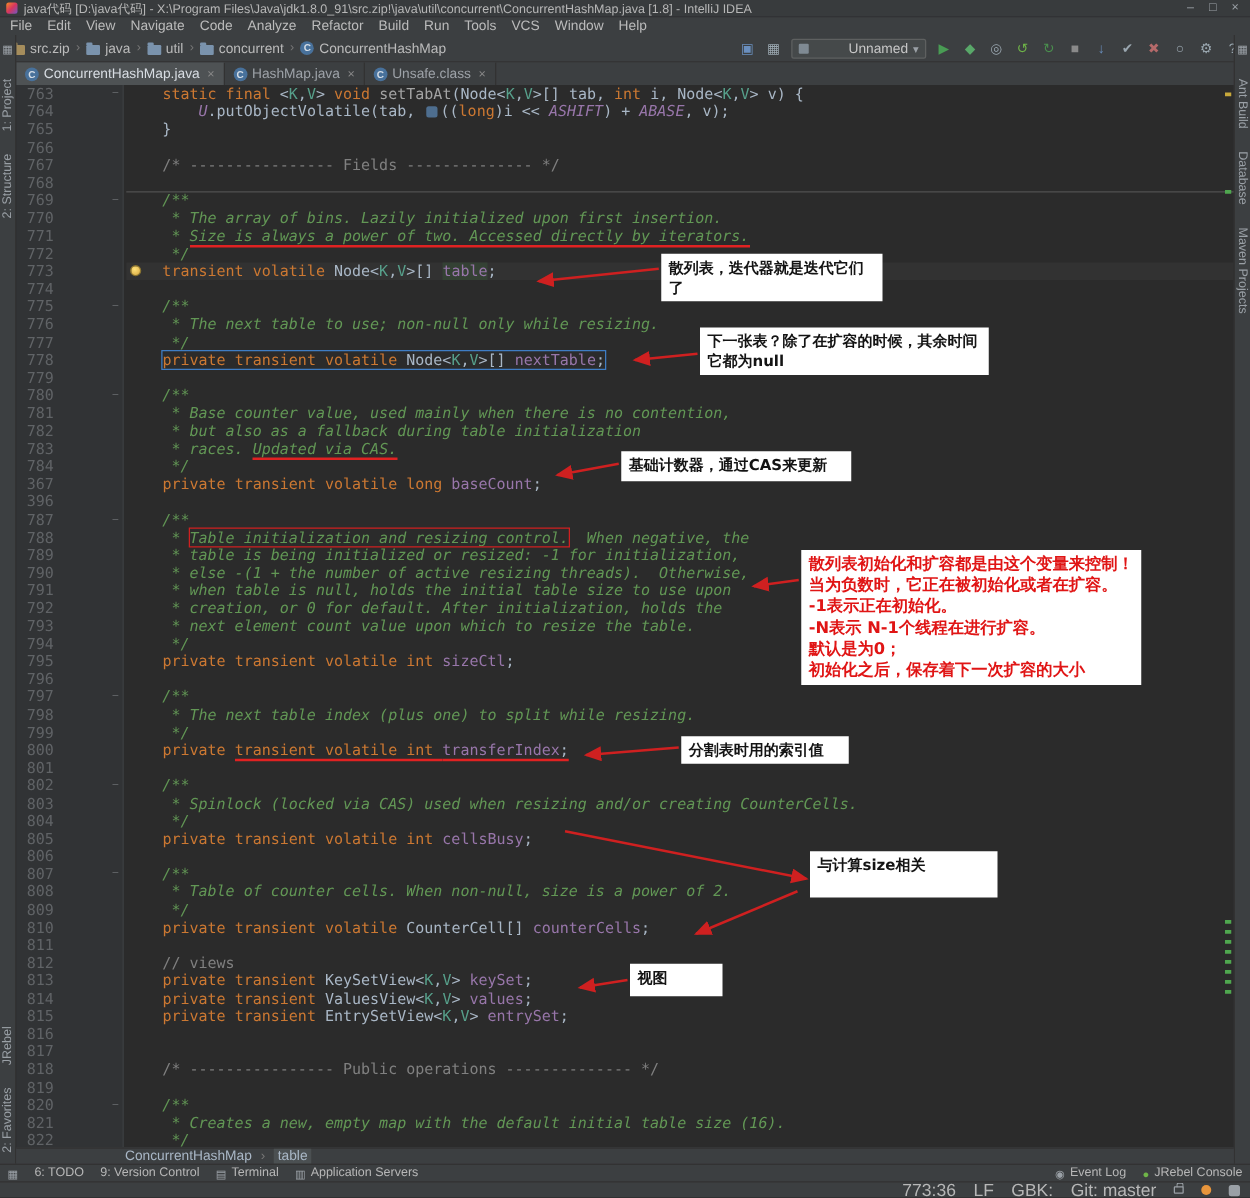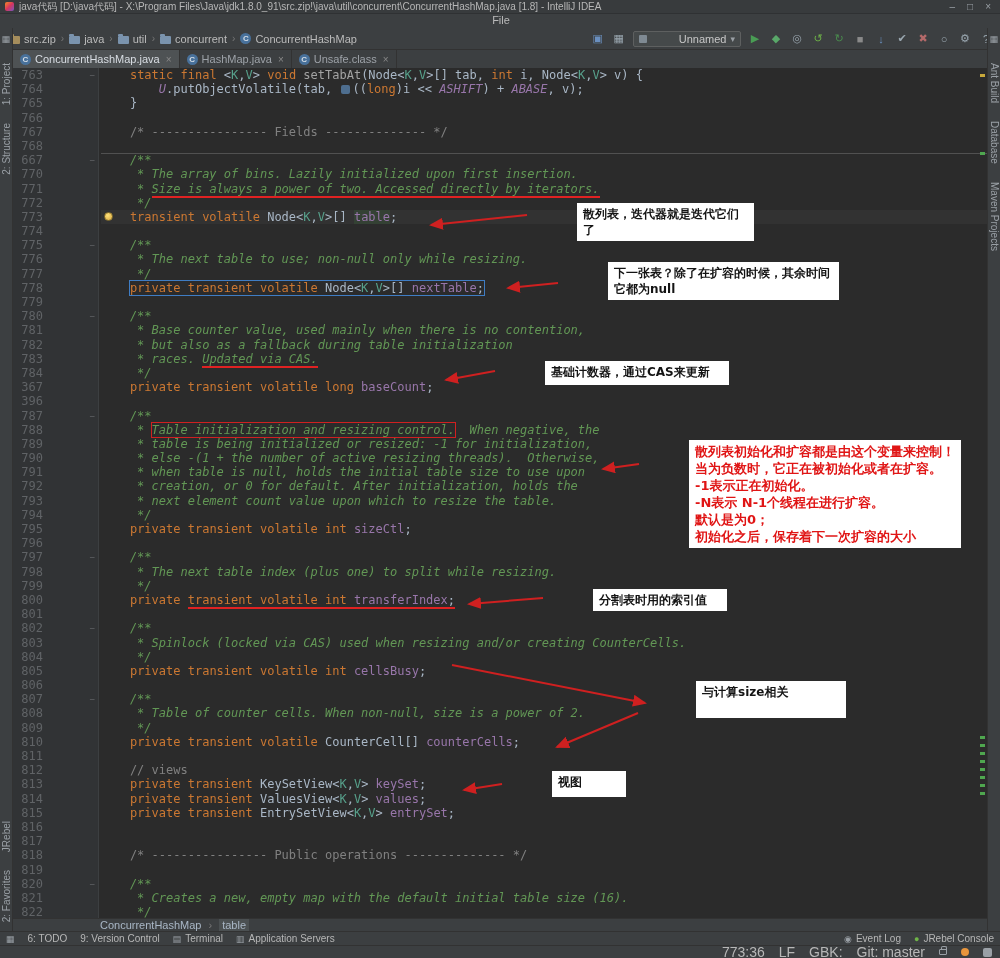--- a/index.html
+++ b/index.html
@@ -7,21 +7,21 @@
   #app{position:relative;width:1000px;height:958px;background:#3c3f41;font-family:"Liberation Sans",sans-serif;font-size:11px;color:#bbbbbb;overflow:hidden;}
 
   
   .titlebar{position:absolute;left:0;top:0;right:0;height:14px;background:#383b3d;display:flex;align-items:center;gap:5px;padding:0 5px;border-bottom:1px solid #2f3133;}
   .applogo{width:9px;height:9px;border-radius:2px;background:linear-gradient(135deg,#f78c25,#d6355f 50%,#7256c2);flex:none;}
   .title-text{font-size:10px;color:#b7b7b7;white-space:nowrap;overflow:hidden;flex:1;}
   .wctrls{display:flex;gap:12px;padding-right:4px;}
   .wbtn{font-size:10px;color:#9aa0a6;line-height:12px;}
 
   
-  .menubar{position:absolute;left:0;top:14px;right:0;height:14px;display:flex;align-items:center;padding-left:2px;background:#3c3f41;flex-direction:column;}
+  .menubar{position:absolute;left:0;top:14px;right:0;height:14px;display:flex;align-items:center;padding-left:2px;background:#3c3f41;}
   .menu-item{padding:0 6px;font-size:11px;color:#bbbbbb;}
 
   
   .navbar{position:absolute;left:0;top:28px;right:0;height:22px;display:flex;align-items:center;justify-content:space-between;padding:0 7px;background:#3c3f41;border-bottom:1px solid #323232;}
   .crumbs{display:flex;align-items:center;gap:3px;}
   .crumb{display:flex;align-items:center;gap:4px;padding:1px 2px;}
   .crumb-sep{color:#777;font-size:10px;}
   .crumb-label{color:#bbbbbb;}
   .ic{display:inline-block;position:relative;flex:none;}
   .ic-folder{width:11px;height:8px;background:#7a93ad;border-radius:1px;margin-top:2px;}
@@ -91,21 +91,21 @@
   .bb-icon{font-size:9px;color:#9aa0a6;}
 
   
   .statusbar{position:absolute;left:0;top:945px;right:0;height:13px;background:#3c3f41;display:flex;align-items:center;justify-content:flex-end;gap:14px;padding:0 8px;font-size:14px;color:#b7b7b7;border-top:1px solid #323232;}
   .sb-ic-lock{width:8px;height:6px;border:1px solid #9aa0a6;border-radius:1px;position:relative;}
   .sb-ic-lock::before{content:"";position:absolute;left:1px;top:-4px;width:4px;height:3px;border:1px solid #9aa0a6;border-bottom:none;border-radius:2px 2px 0 0;}
   .sb-ic-badge{width:8px;height:8px;border-radius:50%;background:#e8953c;}
   .sb-ic-hector{width:9px;height:9px;background:#9aa0a6;border-radius:2px;}
 
   
-  .annlayer{position:absolute;inset:0;pointer-events:none;z-index:40;margin-left:48px;}
+  .annlayer{position:absolute;inset:0;pointer-events:none;z-index:40;}
   .arrowsvg{position:absolute;inset:0;pointer-events:none;z-index:39;}
   .arrow{stroke:#cf2020;stroke-width:2;}
   .ann-box{position:absolute;background:#ffffff;color:#141414;font-family:"DejaVu Sans",sans-serif;font-size:12px;font-weight:bold;line-height:16px;padding:3px 6px;}
   .ann-box.red{color:#e01515;font-size:13px;line-height:17px;}
 </style>
 </head>
 <body>
 
 <div id="app">
 
@@ -233,21 +233,21 @@
         <div class="gutter-line">
           <span class="gnum">766</span>
         </div>
         <div class="gutter-line">
           <span class="gnum">767</span>
         </div>
         <div class="gutter-line">
           <span class="gnum">768</span>
         </div>
         <div class="gutter-line">
-          <span class="gnum">667</span>
+          <span class="gnum">769</span>
           <span class="gfold">−</span>
         </div>
         <div class="gutter-line">
           <span class="gnum">770</span>
         </div>
         <div class="gutter-line">
           <span class="gnum">771</span>
         </div>
         <div class="gutter-line">
           <span class="gnum">772</span>

